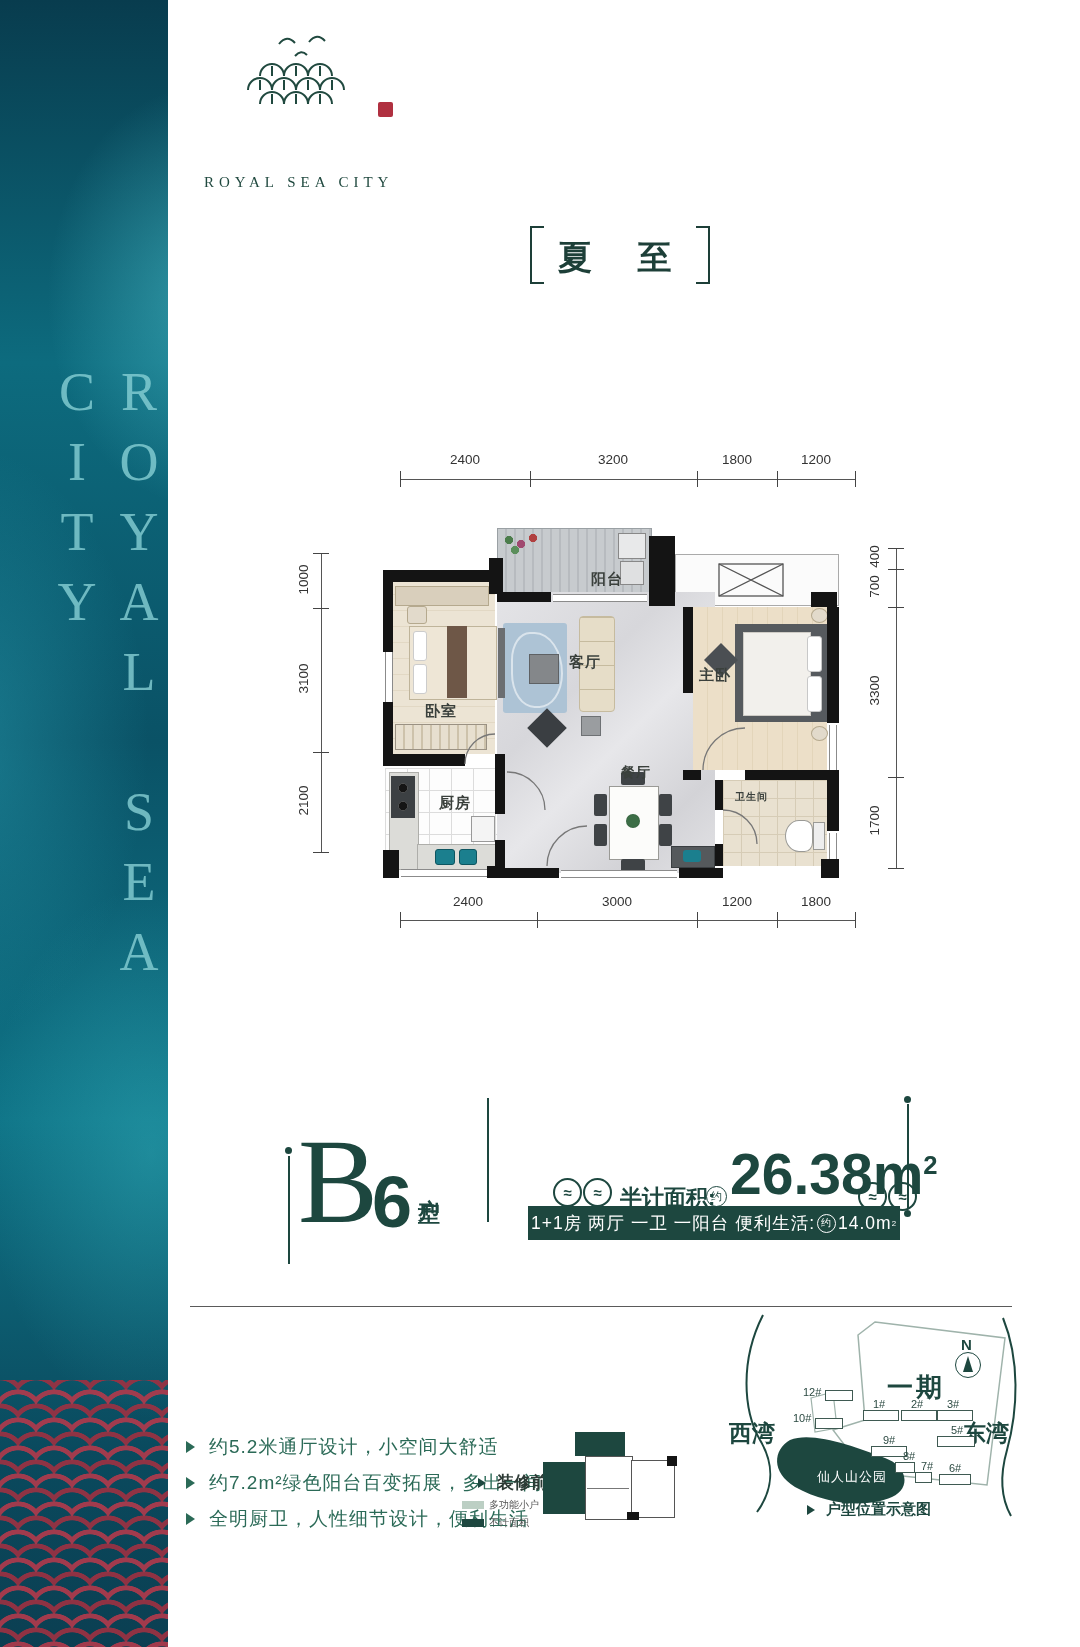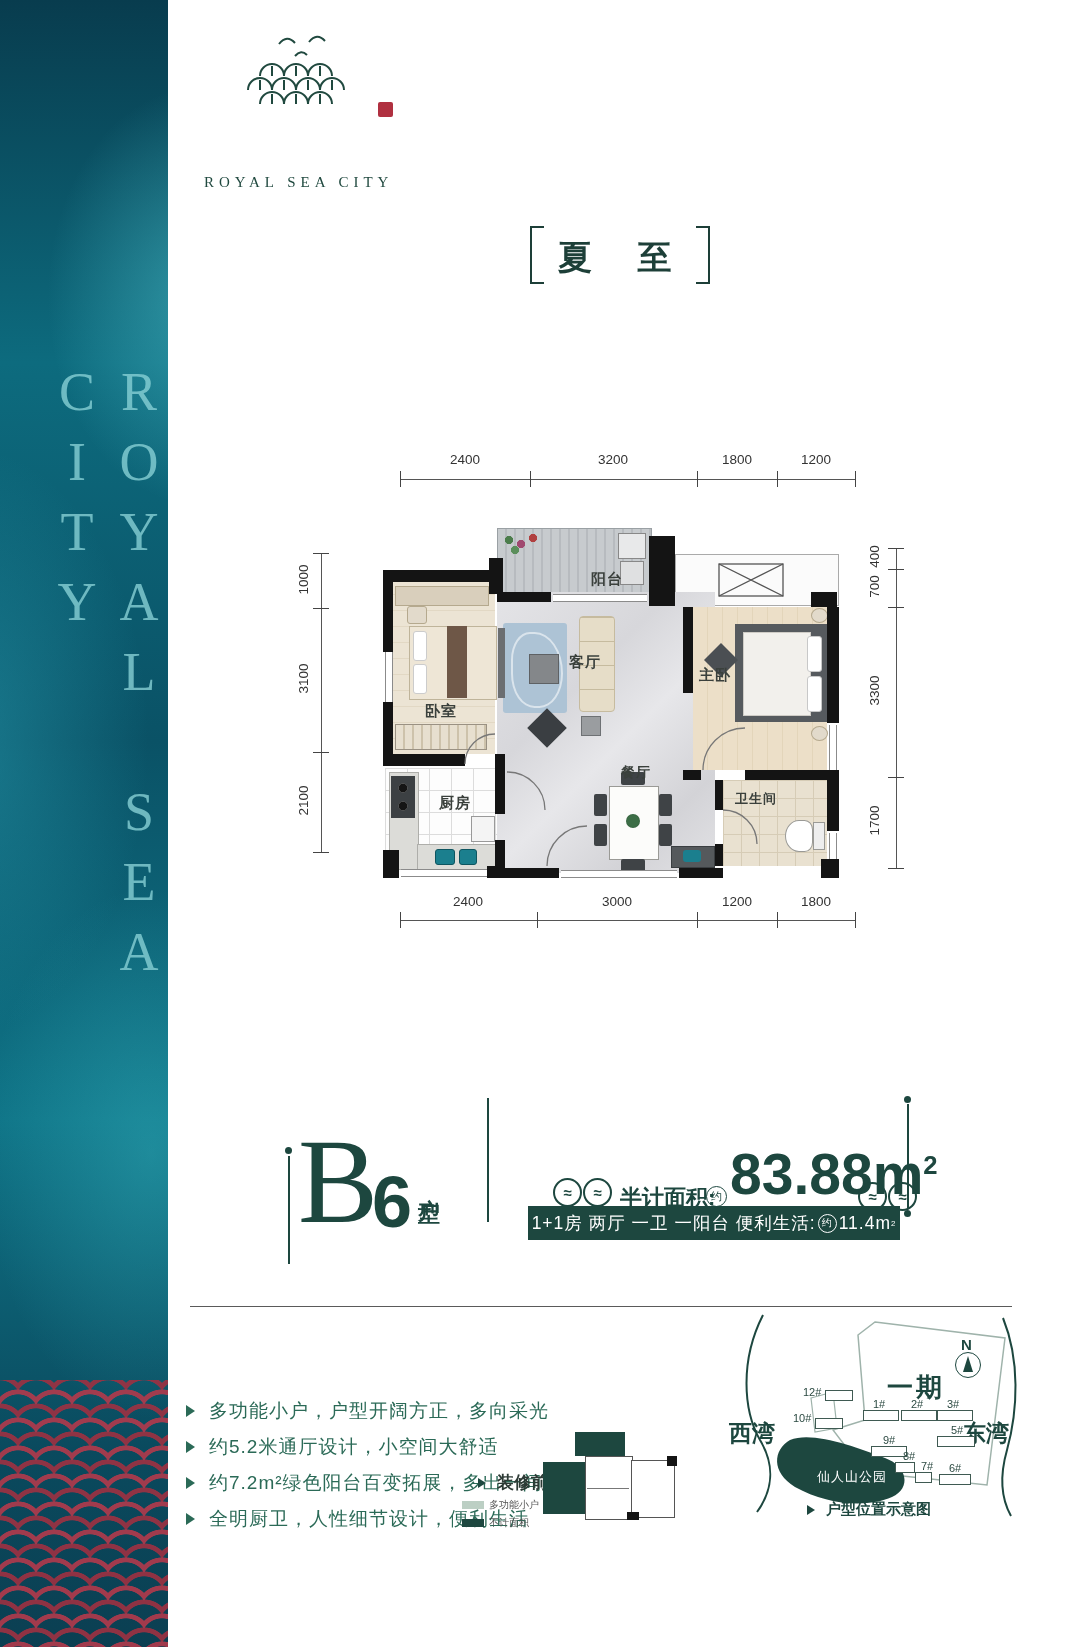--- a/index.html
+++ b/index.html
@@ -221,56 +221,52 @@
       <rect x="336" y="36" width="64" height="32" stroke="#555"></rect>
       <path d="M 336 36 L 400 68 M 400 36 L 336 68" stroke="#555"></path>
     </svg>
 
     <div class="roomlab" style="left:208px;top:42px;">阳台</div>
     <div class="roomlab" style="left:42px;top:174px;">卧室</div>
     <div class="roomlab" style="left:186px;top:125px;">客厅</div>
     <div class="roomlab" style="left:316px;top:138px;">主卧</div>
     <div class="roomlab" style="left:56px;top:266px;">厨房</div>
     <div class="roomlab" style="left:238px;top:236px;font-size:14px;">餐厅</div>
-    <div class="roomlab" style="left:352px;top:262px;font-size:13px;">卫生间</div>
+    <div class="roomlab" style="left:352px;top:262px;font-size:10px;">卫生间</div>
   </div>
 
   <div class="abs" style="left:288px;top:1156px;width:2px;height:108px;background:#1d473f;"></div>
   <div class="abs" style="left:285px;top:1147px;width:7px;height:7px;border-radius:50%;background:#1d473f;"></div>
   <div class="abs" style="left:298px;top:1122px;font-family:'Liberation Serif',serif;font-size:120px;line-height:1;color:#1d473f;">B</div>
   <div class="abs" style="left:372px;top:1166px;font-size:72px;line-height:1;font-weight:bold;color:#1d473f;">6</div>
   <div class="abs" style="left:414px;top:1180px;writing-mode:vertical-rl;text-orientation:upright;font-size:22px;letter-spacing:4px;color:#1d473f;font-weight:bold;">户型</div>
   <div class="abs" style="left:487px;top:1098px;width:2px;height:124px;background:#1d473f;"></div>
 
   <div class="stamp" style="left:553px;top:1178px;"></div>
   <div class="stamp" style="left:583px;top:1178px;"></div>
   <div class="abs" style="left:620px;top:1183px;font-size:22px;font-weight:bold;color:#1d473f;">半计面积:</div>
   <div class="abs approx-circle" style="left:706px;top:1186px;">约</div>
   <div class="abs" style="left:730px;top:1146px;font-size:57px;font-weight:bold;color:#1d473f;line-height:1;">
-    <span>83.88m</span><sup>2</sup>
+    <span>26.38m</span><sup>2</sup>
   </div>
   <div class="stamp" style="left:858px;top:1182px;"></div>
   <div class="stamp" style="left:888px;top:1182px;"></div>
 
   <div class="abs" style="left:528px;top:1206px;width:372px;height:34px;background:#1d473f;color:#fff;display:flex;align-items:center;justify-content:center;font-size:17.5px;letter-spacing:1px;white-space:nowrap;">
     <span>1+1房 两厅 一卫 一阳台</span>&nbsp;
     <span>便利生活:</span>
     <span class="band-approx">约</span>
-    <span>11.4m</span><sup>2</sup>
+    <span>14.0m</span><sup>2</sup>
   </div>
   <div class="abs" style="left:907px;top:1104px;width:2px;height:104px;background:#1d473f;"></div>
   <div class="abs" style="left:904px;top:1096px;width:7px;height:7px;border-radius:50%;background:#1d473f;"></div>
   <div class="abs" style="left:904px;top:1210px;width:7px;height:7px;border-radius:50%;background:#1d473f;"></div>
 
   <div class="abs" style="left:190px;top:1306px;width:822px;height:1px;background:#5a5a5a;"></div>
 
-  <div class="feature-row" style="top:1398px;">
-    <span class="tri"></span>
-    <span>多功能小户，户型开阔方正，多向采光</span>
-  </div>
   <div class="feature-row" style="top:1434px;">
     <span class="tri"></span>
     <span>约5.2米通厅设计，小空间大舒适</span>
   </div>
   <div class="feature-row" style="top:1470px;">
     <span class="tri"></span>
     <span>约7.2m²绿色阳台百变拓展，多出一间房</span>
   </div>
   <div class="feature-row" style="top:1506px;">
     <span class="tri"></span>

